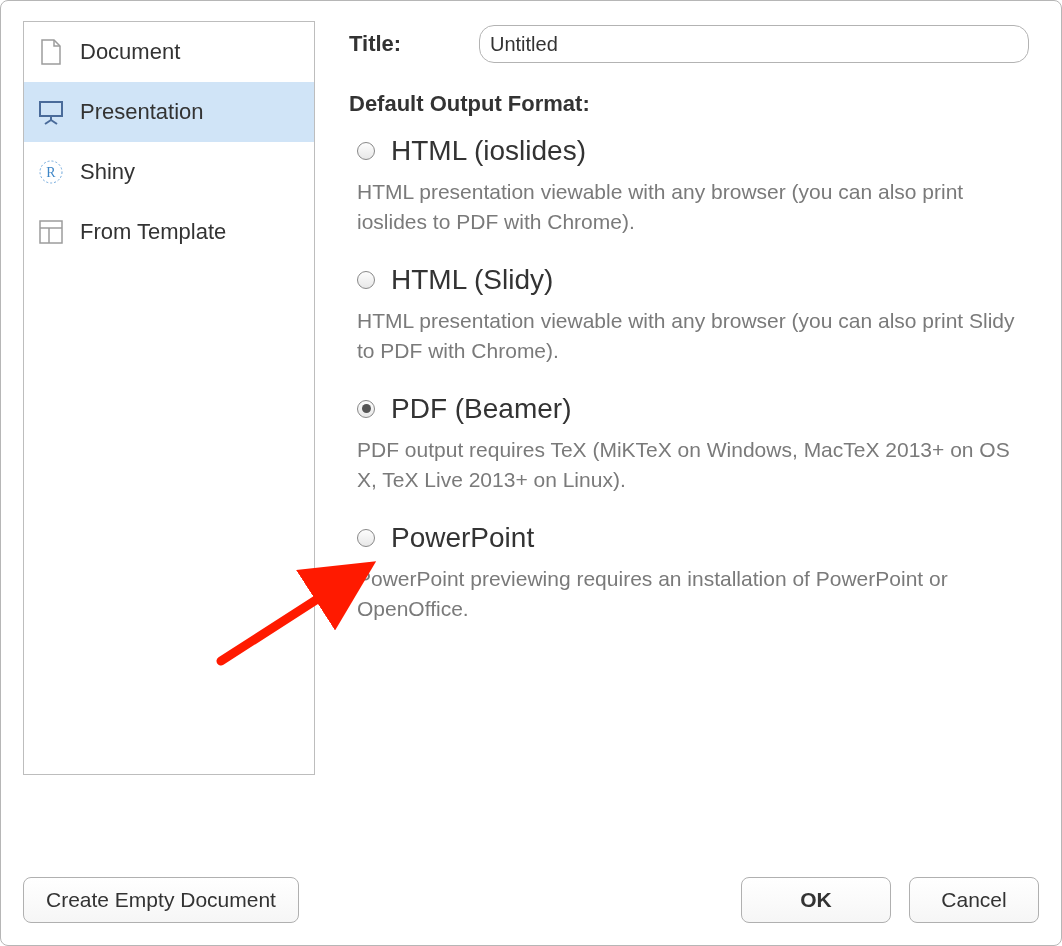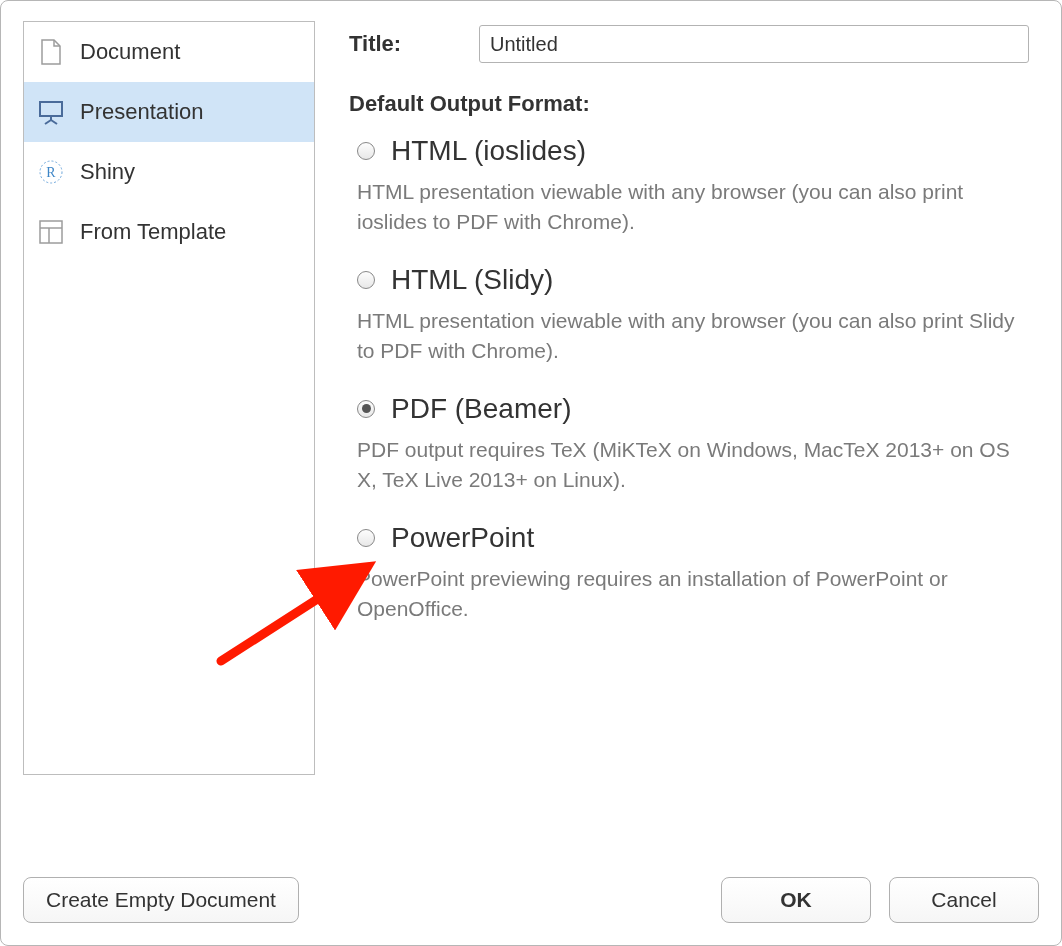--- a/index.html
+++ b/index.html
@@ -72,21 +72,21 @@
   .form-label {
     width: 130px;
     font-weight: 700;
     font-size: 22px;
     color: #333;
   }
   .form-input {
     flex: 1;
     height: 38px;
     border: 1px solid #b3b3b3;
-    border-radius: 3px;
+    border-radius: 15px;
     padding: 0 10px;
     font-size: 20px;
     color: #333;
     background: #fff;
   }
   .section-title {
     font-weight: 700;
     font-size: 22px;
     margin: 28px 0 18px 0;
     color: #333;
@@ -142,21 +142,21 @@
     background: linear-gradient(#ffffff, #f6f6f6);
     padding: 0 22px;
     font-size: 21px;
     color: #333;
     display: flex;
     align-items: center;
     justify-content: center;
     cursor: default;
   }
   .btn.ok { width: 150px; font-weight: 700; }
-  .btn.cancel { width: 150px; }
+  .btn.cancel { width: 130px; }
   .footer-spacer { flex: 1; }
   .btn + .btn { margin-left: 18px; }
 
   
   .annotation-arrow {
     position: absolute;
     left: 210px;
     top: 550px;
     pointer-events: none;
   }

